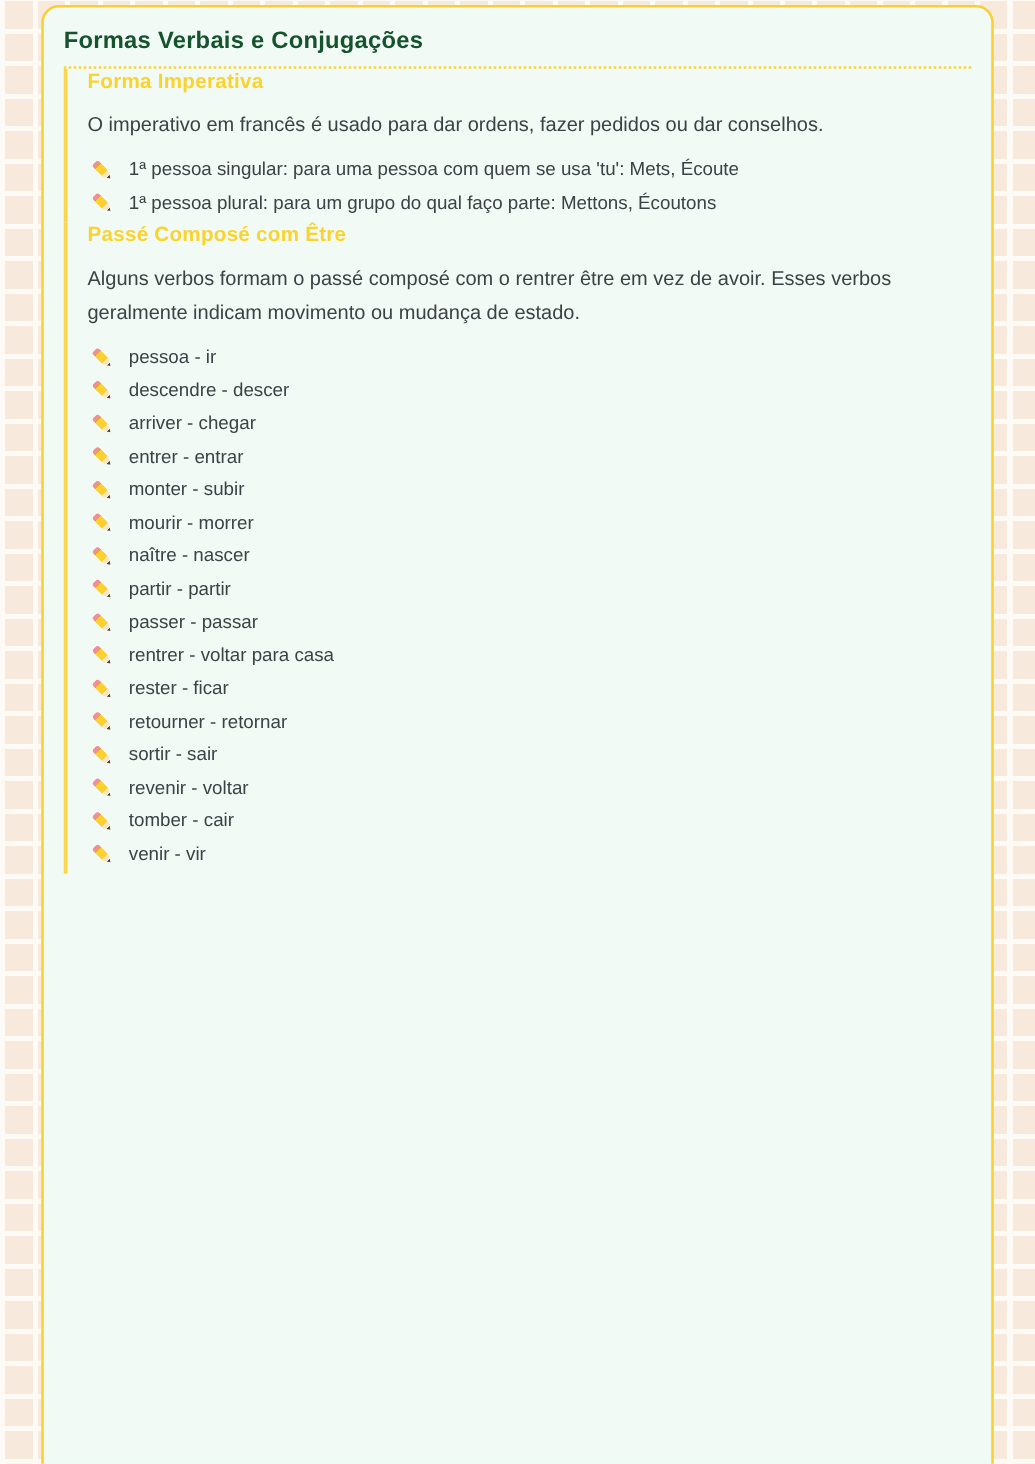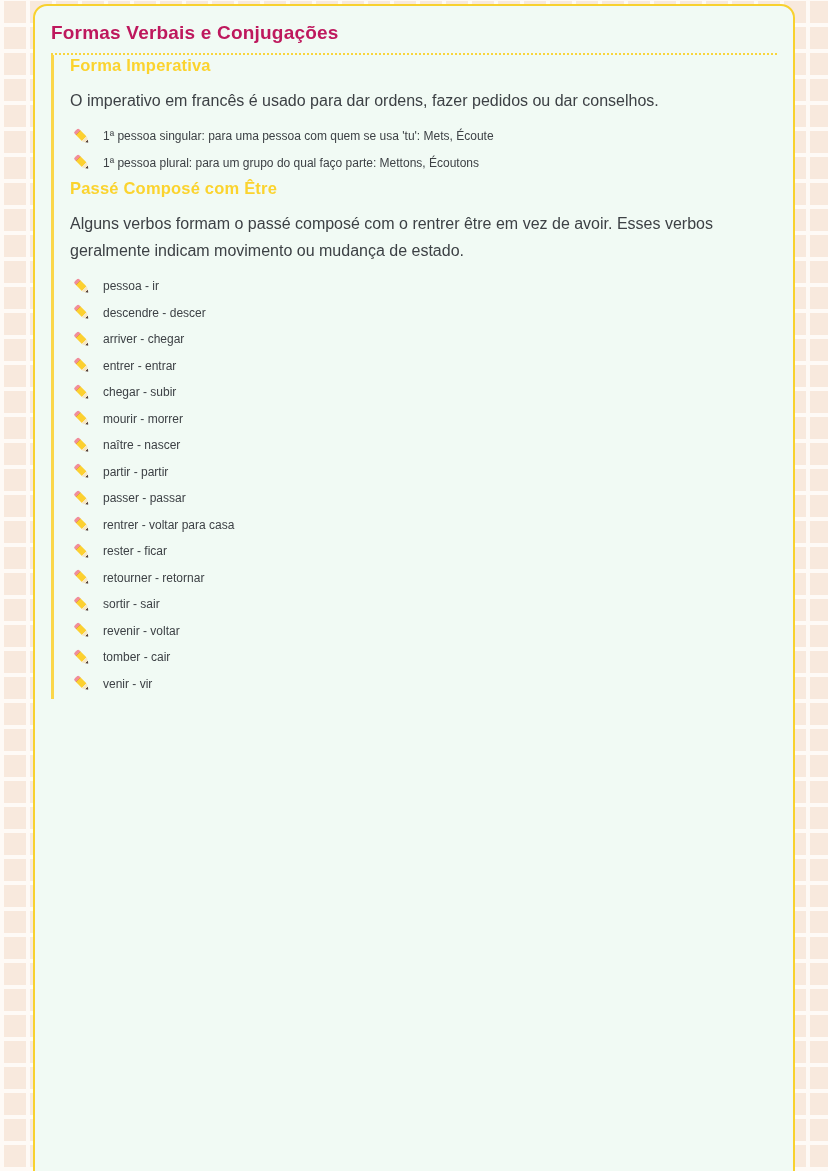--- a/index.html
+++ b/index.html
@@ -34,21 +34,21 @@
     border: 2px solid #f8d12e;
     border-radius: 14px;
     padding: 12px 16px 20px 16px;
   }
 
   .title {
     margin: 4px 0 0 0;
     padding: 0 0 9px 0;
     font-size: 19px;
     font-weight: bold;
-    color: #be185d;
+    color: #14532d;
     border-bottom: 2px dotted #f9d53c;
     letter-spacing: 0.2px;
   }
 
   .section {
     border-left: 3px solid #fbd64a;
     padding: 1px 0 2px 16px;
   }
 
   .section-heading {
@@ -70,21 +70,21 @@
     list-style: none;
     margin: 0;
     padding: 0 0 0 2px;
   }
 
   li.item {
     display: flex;
     align-items: center;
     gap: 11px;
     line-height: 26.5px;
-    font-size: 12px;
+    font-size: 15px;
     color: #3d4145;
   }
 
   
   .pencil {
     position: relative;
     flex: 0 0 20px;
     width: 20px;
     height: 20px;
   }
@@ -145,21 +145,21 @@
         <li class="item">
           <span class="pencil"></span>
           <span class="item-text">arriver - chegar</span>
         </li>
         <li class="item">
           <span class="pencil"></span>
           <span class="item-text">entrer - entrar</span>
         </li>
         <li class="item">
           <span class="pencil"></span>
-          <span class="item-text">chegar - subir</span>
+          <span class="item-text">monter - subir</span>
         </li>
         <li class="item">
           <span class="pencil"></span>
           <span class="item-text">mourir - morrer</span>
         </li>
         <li class="item">
           <span class="pencil"></span>
           <span class="item-text">naître - nascer</span>
         </li>
         <li class="item">

